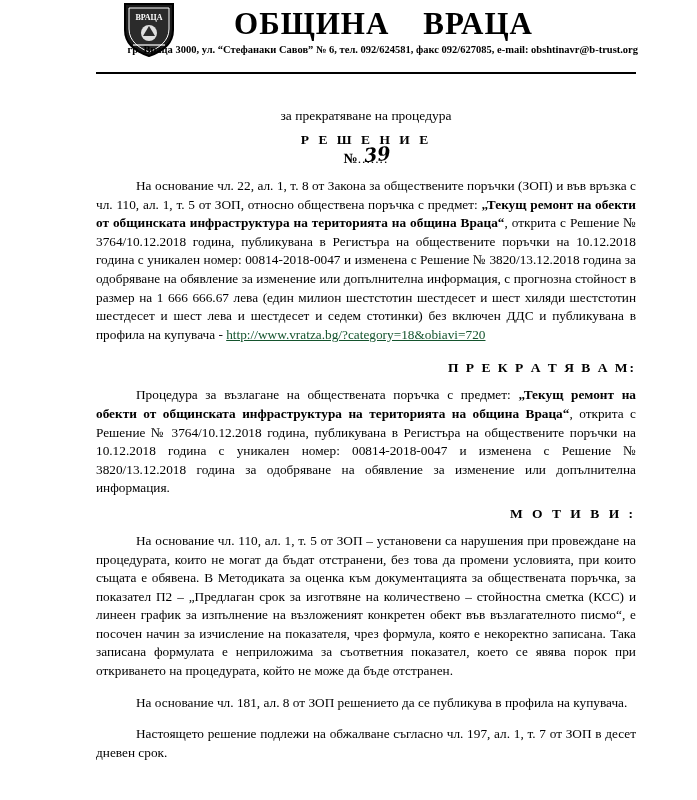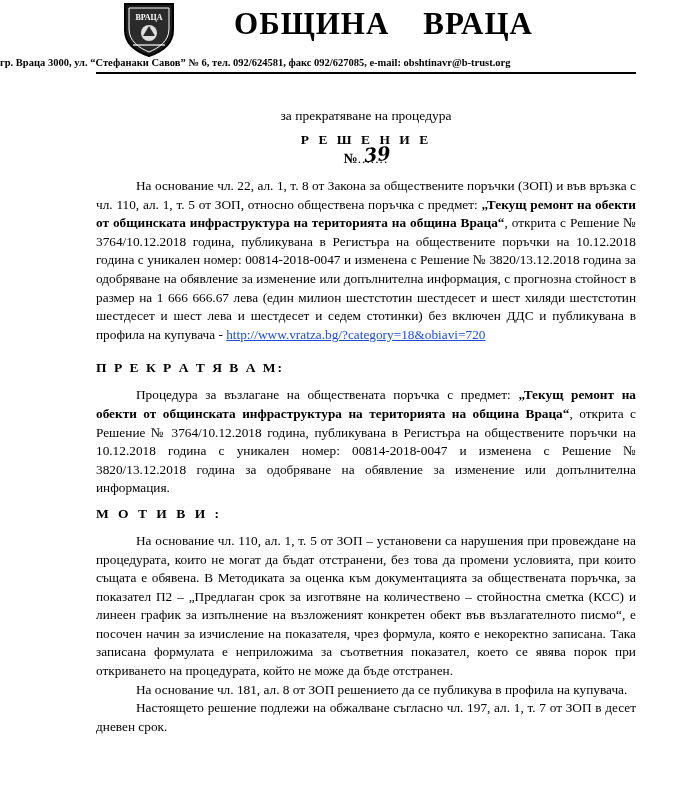--- a/index.html
+++ b/index.html
@@ -44,23 +44,23 @@
     font-weight: bold;
     font-size: 31px;
     letter-spacing: 1px;
     padding-left: 38px;
     box-sizing: border-box;
   }
   .muni-title .gap { display: inline-block; width: 34px; }
   .addr-line {
     position: absolute;
     left: 0;
-    top: 57px;
+    top: 44px;
     width: 638px;
-    text-align: left;
+    text-align: right;
     font-family: "Liberation Serif", serif;
     font-weight: bold;
     font-size: 10.5px;
   }
   .rule {
     position: absolute;
     left: 96px;
     top: 72px;
     width: 540px;
     height: 2px;
@@ -116,28 +116,28 @@
   }
 
   p.para {
     margin: 0 0 0 0;
     text-align: justify;
     text-justify: inter-word;
     font-size: 13.3px;
     line-height: 18.6px;
     text-indent: 40px;
   }
-  p.para + p.para { }
+  p.para + p.para { margin-top: 13px; }
   b, .b { font-weight: bold; }
   .lnk {
     text-decoration: underline;
-    color: #1d4ed8;
+    color: #14532d;
   }
   .section-head {
-    text-align: left;
+    text-align: right;
     font-weight: bold;
     font-size: 13.5px;
     letter-spacing: 2px;
     margin: 16px 0 10px 0;
   }
   .section-head.motivi { letter-spacing: 3px; margin-top: 8px; }
 </style>
 </head>
 <body>
 

